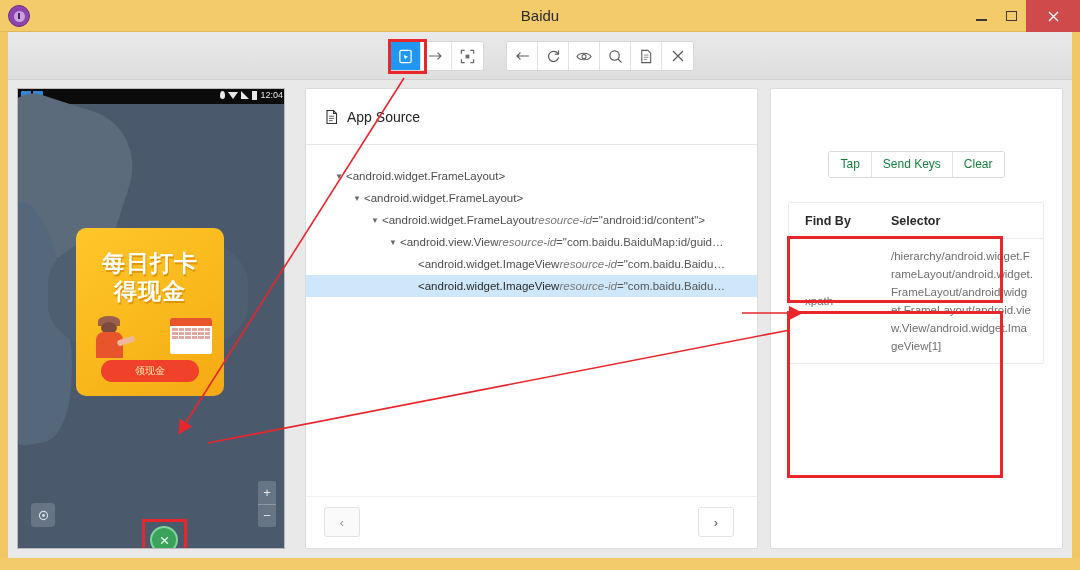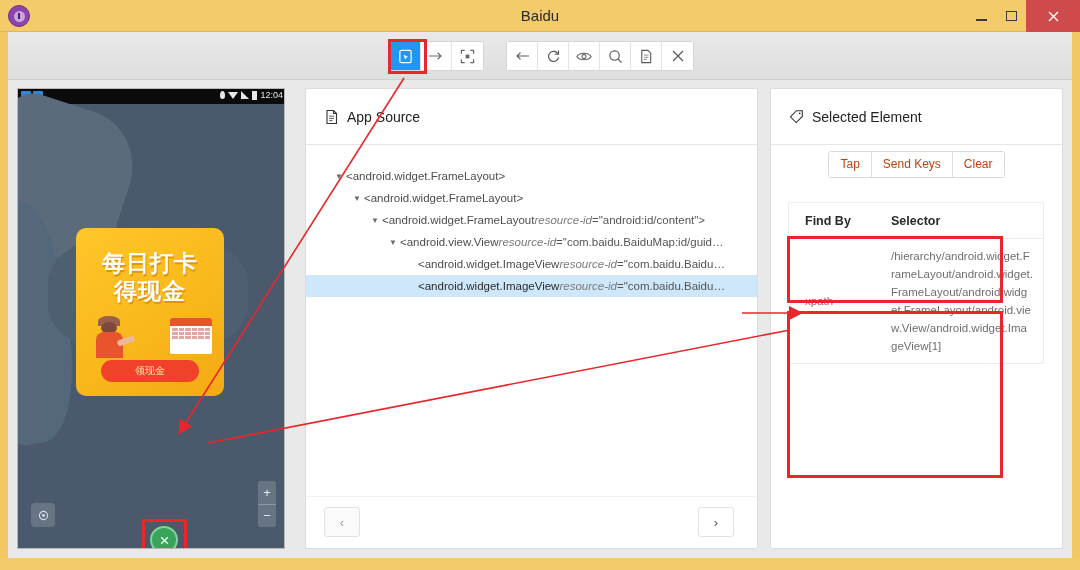--- a/index.html
+++ b/index.html
@@ -264,21 +264,21 @@
   
   .act-row {
     position: absolute; left: 0; top: 62px; width: 100%;
     display: flex; justify-content: center;
   }
   .act-group {
     display: flex; border: 1px solid #d9d9d9; border-radius: 3px; overflow: hidden;
     background: #fff;
   }
   .act-btn {
-    padding: 4px 11px; font-size: 12px; color: #c2410c;
+    padding: 4px 11px; font-size: 12px; color: #15803d;
     border-right: 1px solid #e0e0e0; background: #fff;
     line-height: 17px;
   }
   .act-btn:last-child { border-right: none; }
 
   .sel-table {
     position: absolute; left: 17px; top: 113px;
     width: 256px;
     border: 1px solid #ececec; border-radius: 2px;
     background: #fff;
@@ -525,29 +525,20 @@
         </div>
       </div>
 
       <div class="pager">
         <div class="pg-btn prev">‹</div>
         <div class="pg-btn next">›</div>
       </div>
     </div>
 
     <div class="panel selected">
-      <div class="panel-head">
-        <span class="panel-icon">
-          <svg width="15" height="15" viewBox="0 0 16 16">
-            <path d="M1.5 8.3 L8 1.8 H14.2 V8 L7.7 14.5 Z" stroke="#333" stroke-width="1.15" fill="none"></path>
-            <circle cx="11.4" cy="4.6" r="1" fill="#333"></circle>
-          </svg>
-        </span>
-        <span class="ptitle">Selected Element</span>
-      </div>
 
       <div class="act-row">
         <div class="act-group">
           <div class="act-btn">Tap</div>
           <div class="act-btn">Send Keys</div>
           <div class="act-btn">Clear</div>
         </div>
       </div>
 
       <div class="sel-table">

